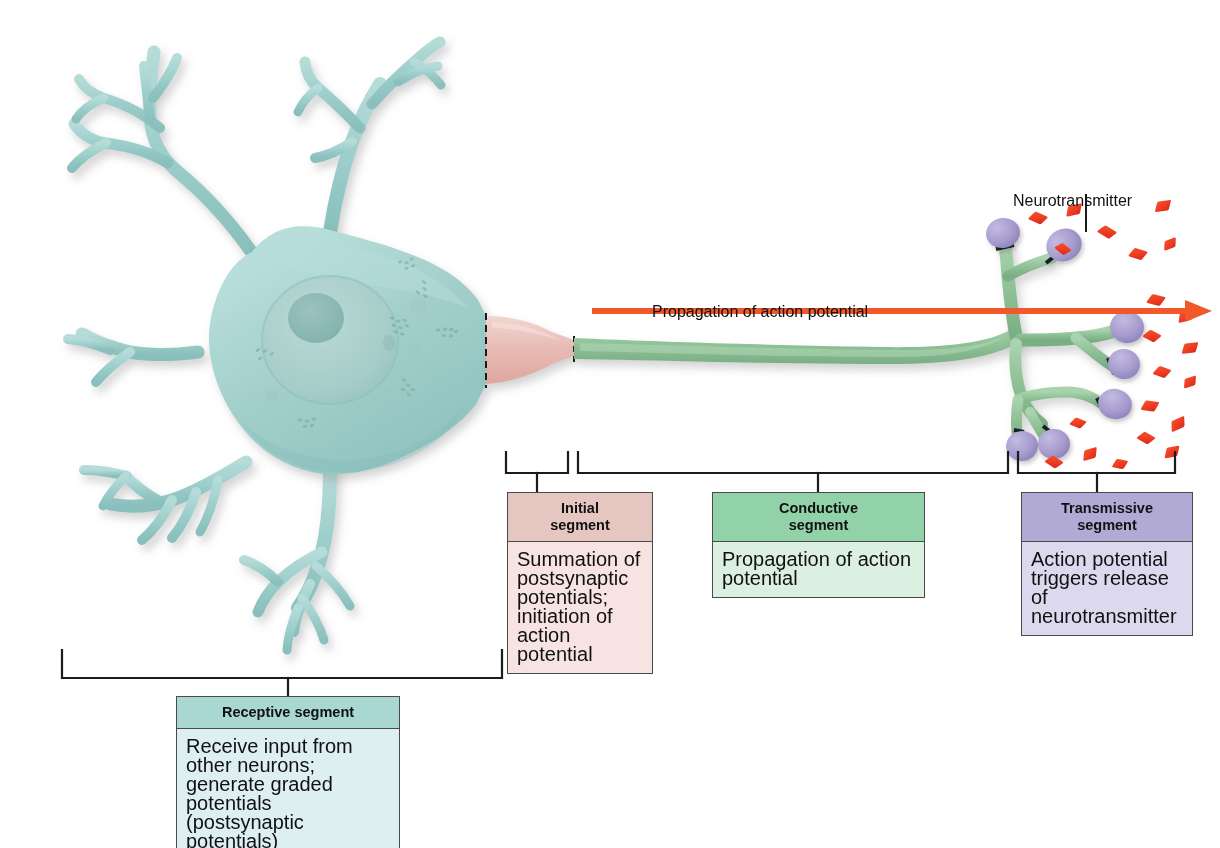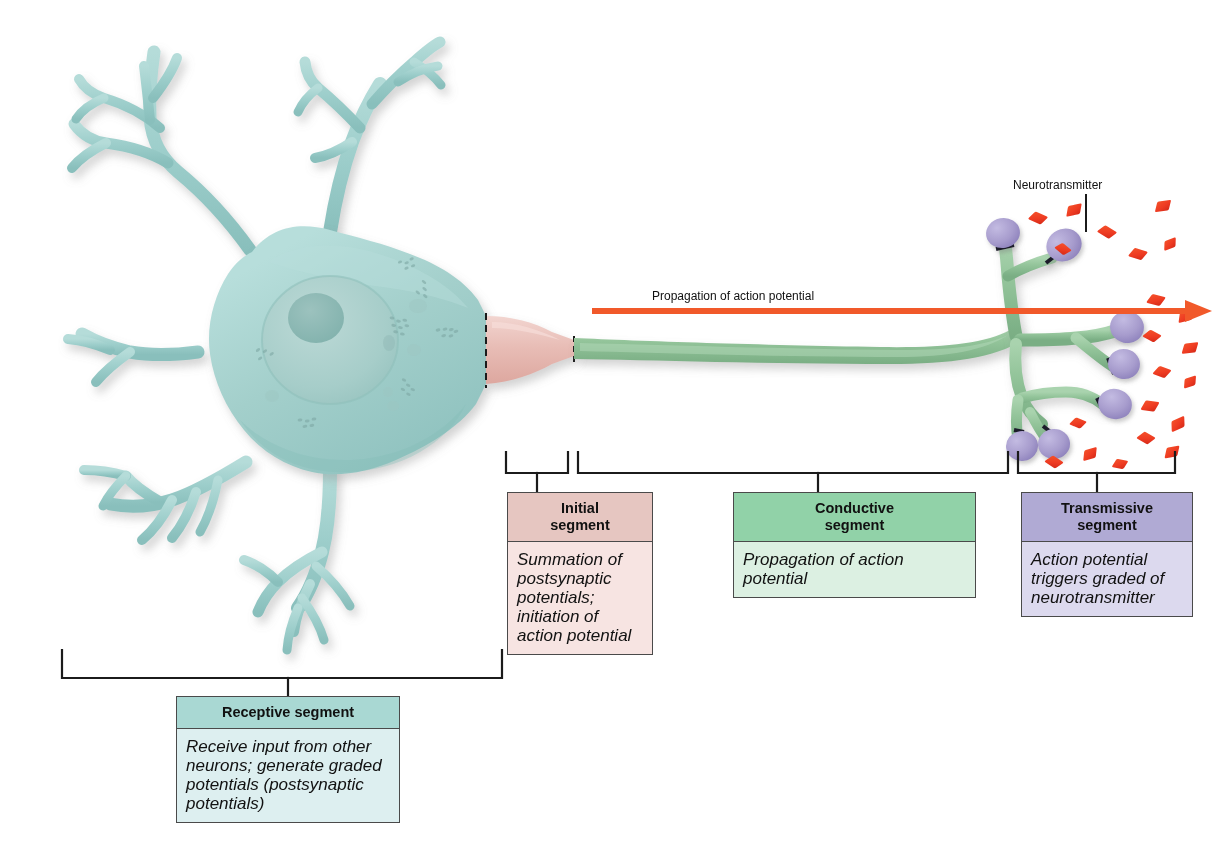--- a/index.html
+++ b/index.html
@@ -5,40 +5,40 @@
   html,body{margin:0;padding:0;background:#ffffff;}
   body{width:1220px;height:848px;position:relative;overflow:hidden;
        font-family:"Liberation Sans","DejaVu Sans",sans-serif;color:#111;}
   #stage{position:absolute;inset:0;width:1220px;height:848px;}
   svg.art{position:absolute;left:0;top:0;width:1220px;height:848px;}
 
   .info-box{position:absolute;border:1px solid #4a4a4a;box-sizing:border-box;
             background:#fff;}
   .info-head{font-weight:bold;text-align:center;font-size:14.5px;line-height:17px;
              padding:7px 4px 7px 4px;border-bottom:1px solid #4a4a4a;}
-  .info-body{font-size:17px;line-height:19px;padding:8px 9px 9px 9px;font-style:italic;}
+  .info-body{font-size:20px;line-height:19px;padding:8px 9px 9px 9px;}
 
   .bx-receptive{left:176px;top:696px;width:224px;}
   .bx-receptive .info-head{background:#a9d8d3;}
   .bx-receptive .info-body{background:#ddeff0;}
 
   .bx-initial{left:507px;top:492px;width:146px;}
   .bx-initial .info-head{background:#e6c6c1;}
   .bx-initial .info-body{background:#f7e4e2;}
 
-  .bx-conductive{left:733px;top:492px;width:243px;}
+  .bx-conductive{left:712px;top:492px;width:213px;}
   .bx-conductive .info-head{background:#91d2a8;}
   .bx-conductive .info-body{background:#dcf0e2;}
 
   .bx-transmissive{left:1021px;top:492px;width:172px;}
   .bx-transmissive .info-head{background:#b0aad4;}
   .bx-transmissive .info-body{background:#dcd9ee;}
 
-  .floating-label{position:absolute;font-size:12px;line-height:18px;color:#111;
-                  white-space:nowrap;}
+  .floating-label{position:absolute;font-size:16px;line-height:18px;color:#111;
+                  white-space:nowrap;margin-top:16px;}
   .lbl-prop{left:652px;top:287px;}
   .lbl-nt{left:1013px;top:176px;}
 </style>
 </head>
 <body>
 
 <div id="stage">
 
   <svg class="art" viewBox="0 0 1220 848">
     <defs>
@@ -398,16 +398,16 @@
       <span>segment</span>
     </div>
     <div class="info-body">Propagation of action potential</div>
   </div>
 
   <div class="info-box bx-transmissive">
     <div class="info-head">
       <span>Transmissive</span><br>
       <span>segment</span>
     </div>
-    <div class="info-body">Action potential triggers graded of neurotransmitter</div>
+    <div class="info-body">Action potential triggers release of neurotransmitter</div>
   </div>
 
 </div>
 
 </body></html>

